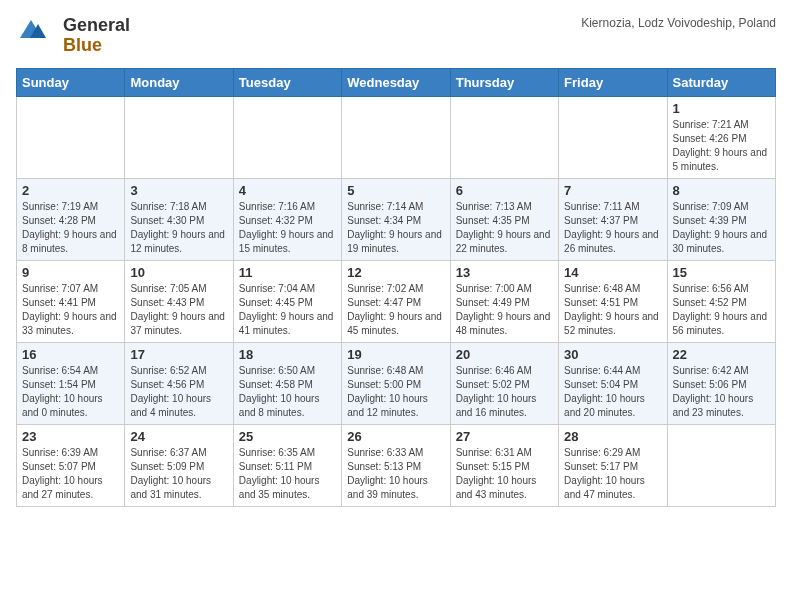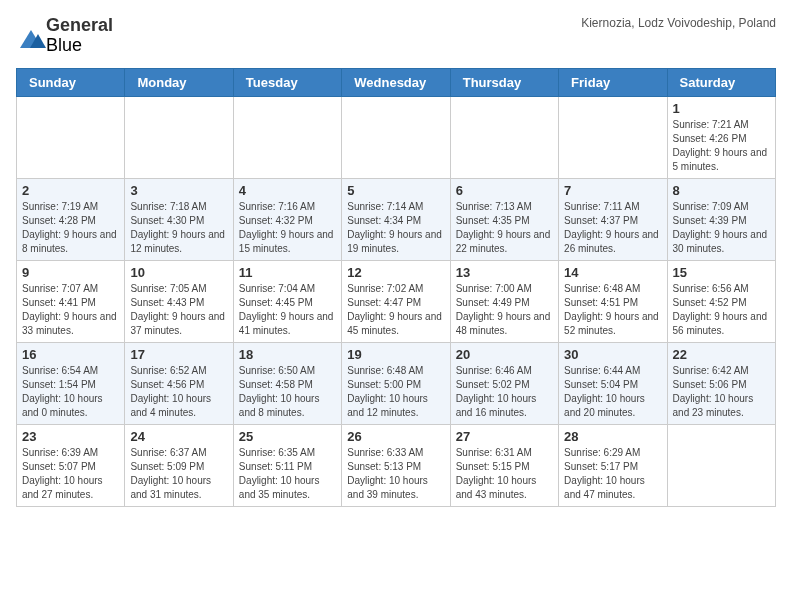--- a/index.html
+++ b/index.html
@@ -11,22 +11,22 @@
       padding: 16px;
     }
     .header-area {
       display: flex;
       justify-content: space-between;
       align-items: flex-start;
       margin-bottom: 12px;
     }
     .logo {
       display: flex;
-      align-items: flex-end;
-      gap: 0;
+      align-items: flex-start;
+      gap: 17px;
     }
     .logo-text {
       display: flex;
       flex-direction: column;
       line-height: 1.1;
     }
     .logo-icon {
       width: 30px;
       height: 30px;
     }
@@ -45,21 +45,21 @@
     .calendar {
       width: 100%;
       border-collapse: collapse;
       border: 1px solid #ccc;
     }
     .calendar th {
       background: #3a7fc1;
       color: #fff;
       font-size: 13px;
       font-weight: bold;
-      padding: 6px 12px;
+      padding: 6px 5px;
       text-align: left;
       border: 1px solid #2a6faa;
     }
     .calendar td {
       border: 1px solid #ccc;
       vertical-align: top;
       padding: 4px 5px;
       width: 108px;
       min-height: 80px;
     }
@@ -91,21 +91,21 @@
 <body>
 
 <div class="header-area">
   <div class="logo">
     <svg class="logo-icon" viewBox="0 0 30 30">
       <polygon points="15,4 26,22 4,22" fill="#3a7fc1"></polygon>
       <polygon points="22,8 30,22 14,22" fill="#1a5fa0"></polygon>
     </svg>
     <div class="logo-text">
       <span style="font-size:18px;font-weight:bold;color:#333;">General</span>
-      <span style="font-size:18px;font-weight:normal;color:#000000;">Blue</span>
+      <span style="font-size:18px;font-weight:bold;color:#a16207;">Blue</span>
     </div>
   </div>
   <div class="title-area">
     <div class="calendar-subtitle">Kiernozia, Lodz Voivodeship, Poland</div>
   </div>
 </div>
 
 <table class="calendar">
   <thead>
     <tr>

